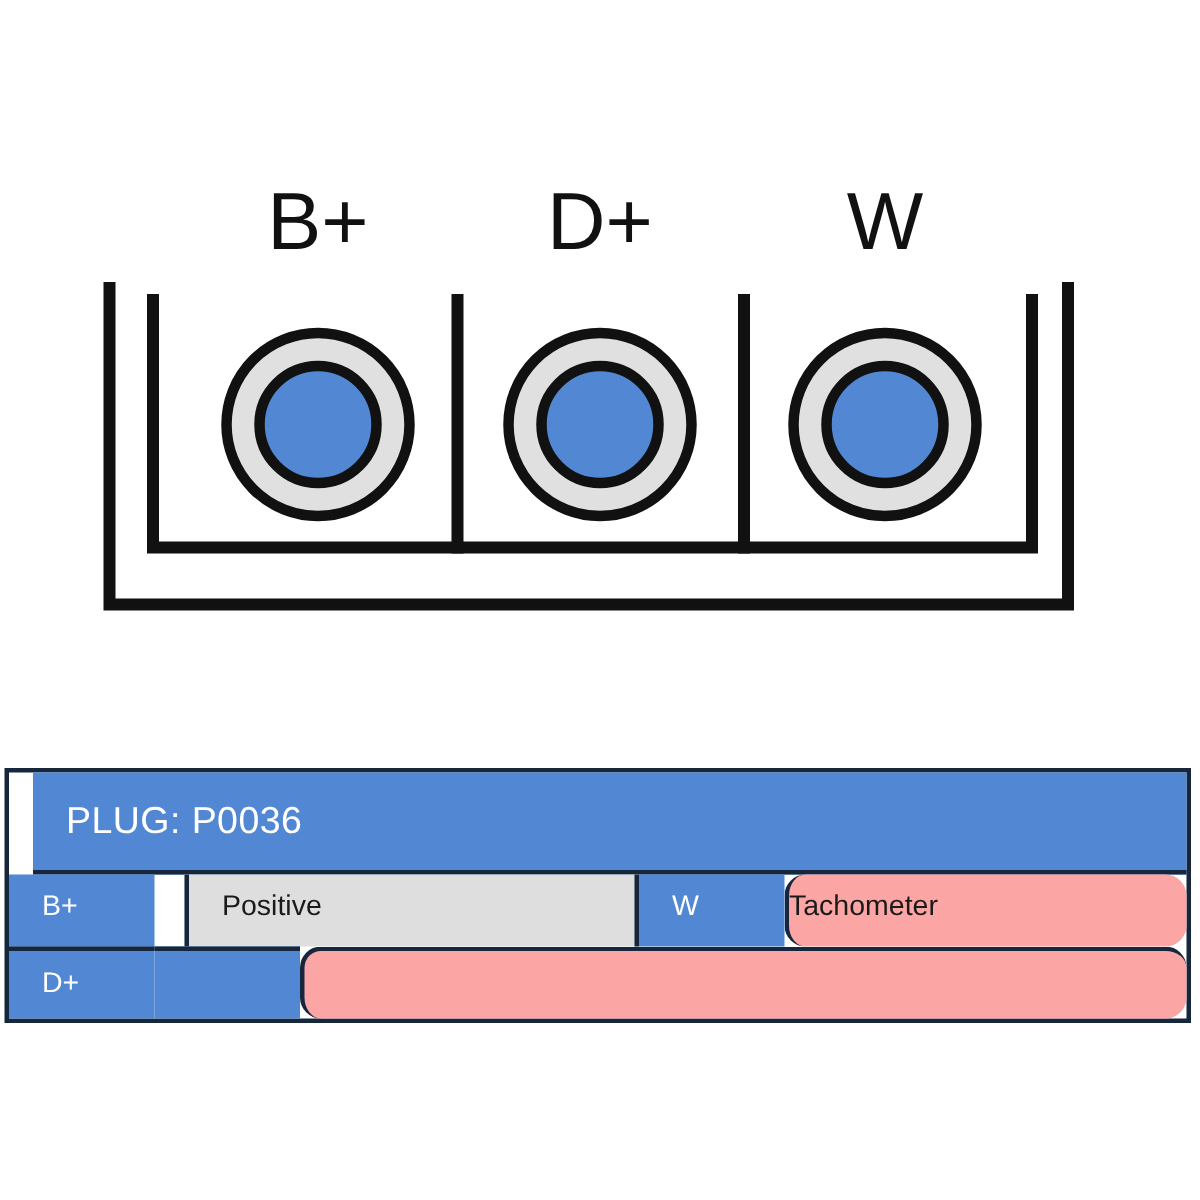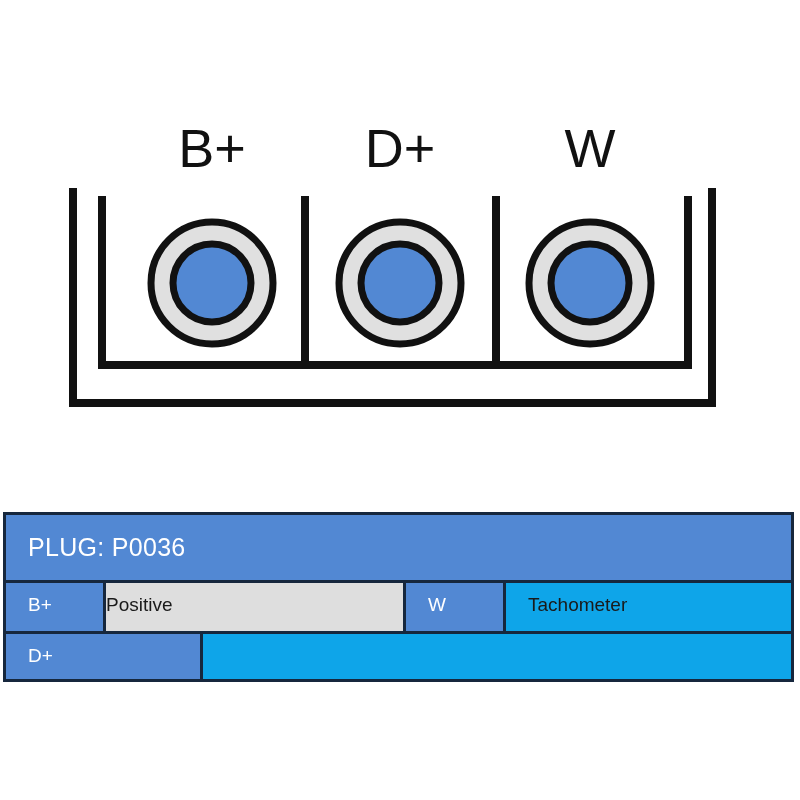--- a/index.html
+++ b/index.html
@@ -60,20 +60,21 @@
     background: #ffffff;
   }
   #table-header {
     background: #5288d3;
     color: #ffffff;
     font-size: 25px;
     padding: 18px 0 18px 22px;
     border-bottom: 3px solid #16273d;
     box-sizing: border-box;
     letter-spacing: 0.3px;
+    margin-left: 16px;
   }
   .table-row {
     display: flex;
     width: 100%;
     box-sizing: border-box;
   }
   .table-row + .table-row .cell {
     border-top: 3px solid #16273d;
   }
   .cell {
@@ -89,36 +90,38 @@
     color: #ffffff;
     width: 97px;
     flex: 0 0 97px;
     padding-left: 22px;
   }
   .cell-val {
     background: #dedede;
     color: #1a1a1a;
     width: 303px;
     flex: 0 0 303px;
+    padding-left: 22px;
     border-left: 3px solid #16273d;
     border-right: 3px solid #16273d;
+    margin-left: 20px;
   }
   .cell-key2 {
     background: #5288d3;
     color: #ffffff;
     width: 97px;
     flex: 0 0 97px;
     padding-left: 22px;
   }
   .cell-val2 {
-    background: #0ea5e9;
+    background: #fca5a5;
     color: #1a1a1a;
     flex: 1 1 auto;
-    padding-left: 22px;
     border-left: 3px solid #16273d;
+    border-radius: 14px;
   }
 </style>
 </head>
 <body>
 
 <div id="connector-diagram">
 
   <div id="pin-labels">
     <div class="pin-label" style="left:212px;">B+</div>
     <div class="pin-label" style="left:400px;">D+</div>

